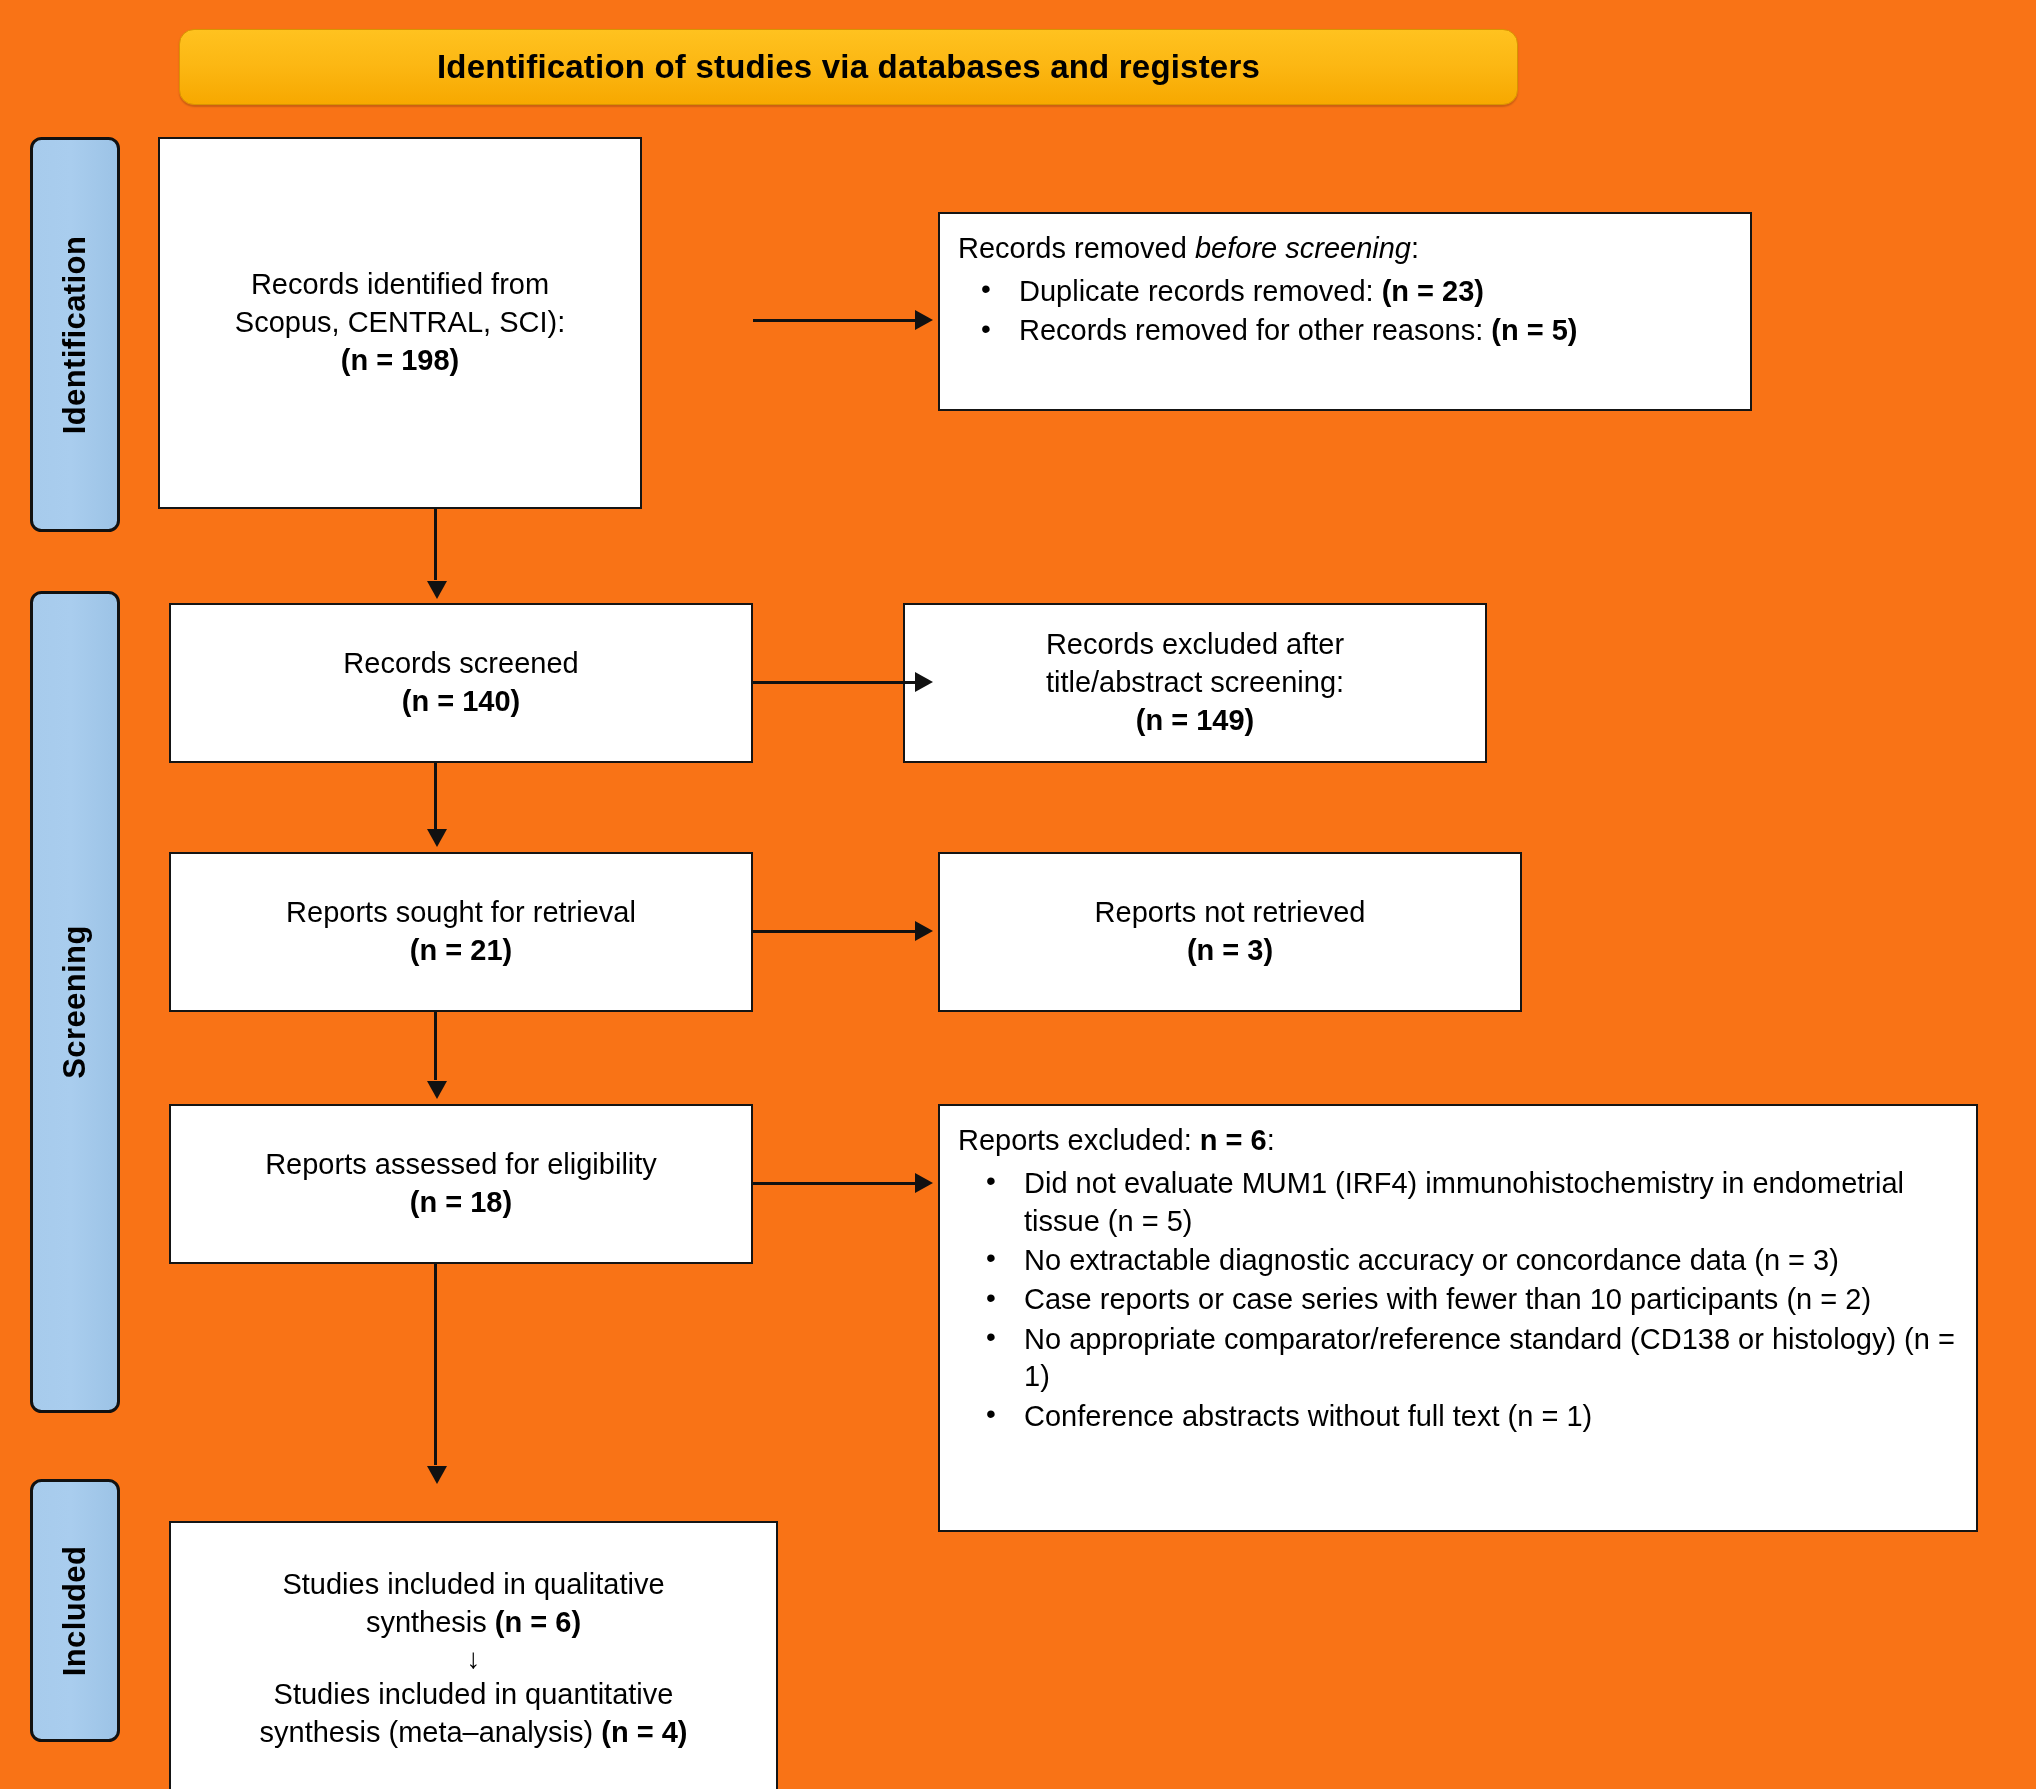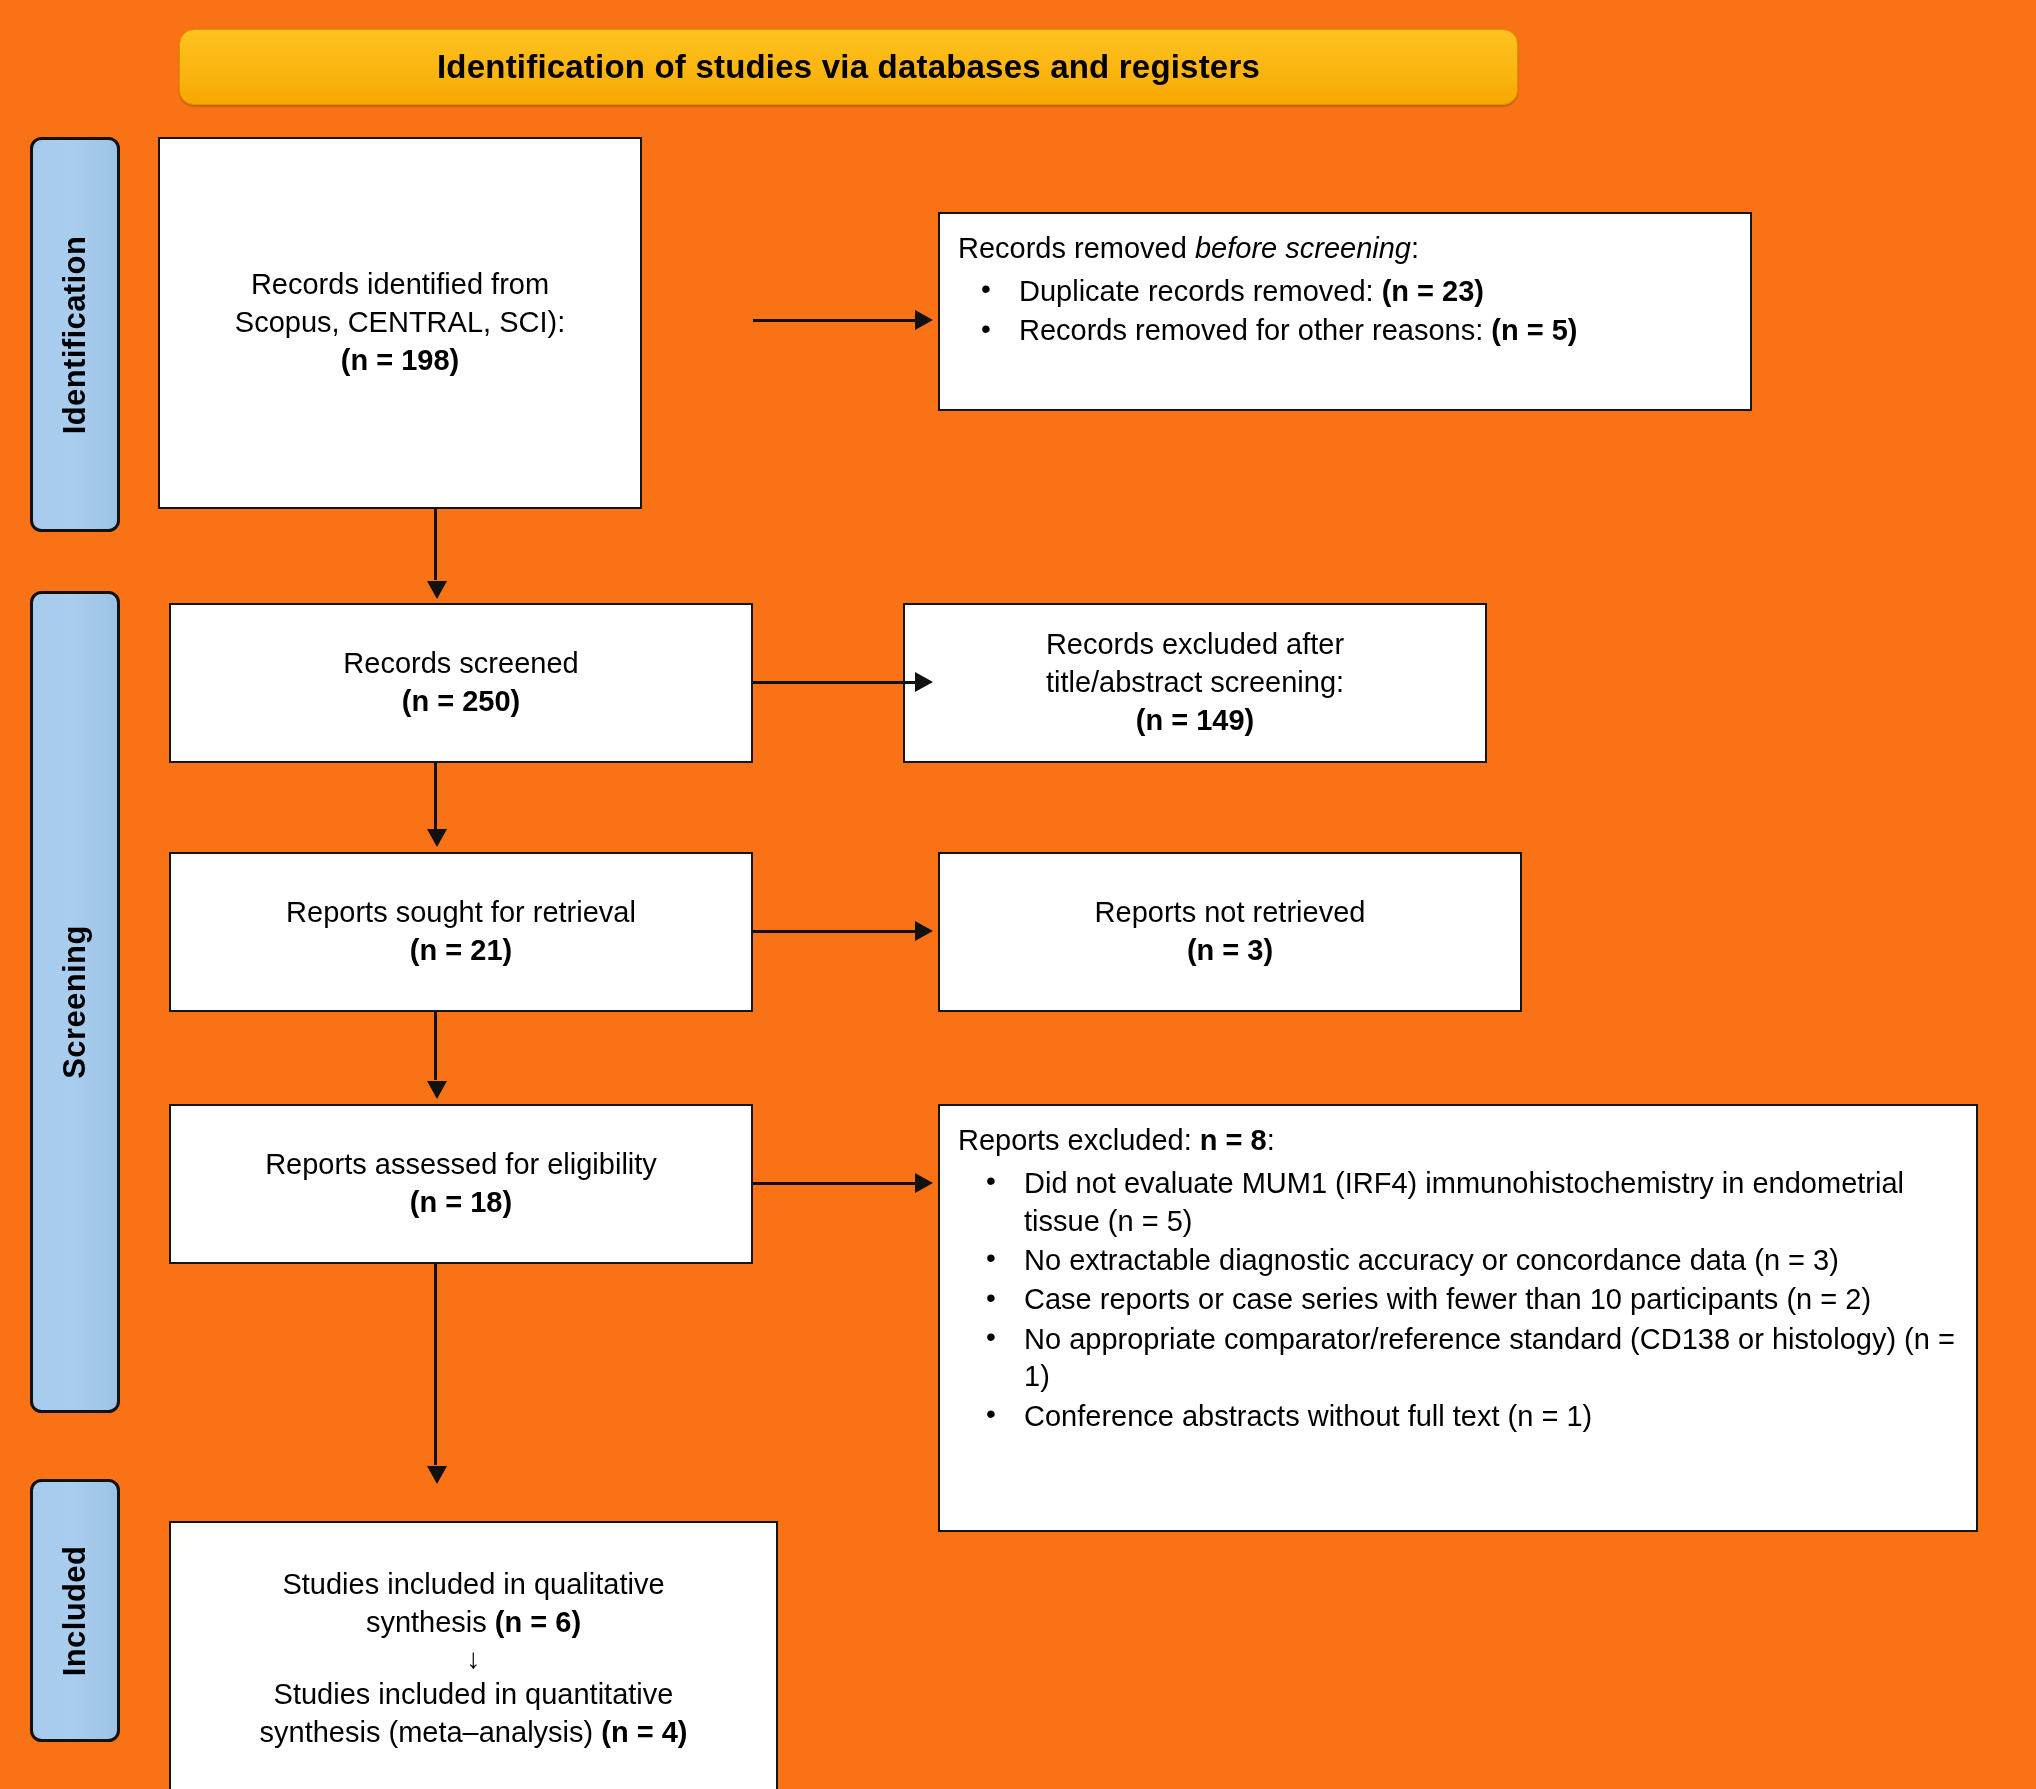--- a/index.html
+++ b/index.html
@@ -167,21 +167,21 @@
       <ul class="bl">
         <li><span>Duplicate records removed: </span><b>(n = 23)</b></li>
         <li><span>Records removed for other reasons: </span><b>(n = 5)</b></li>
       </ul>
     </div>
   </div>
 
   <div class="abs pbox" style="left:169px; top:603px; width:584px; height:160px;">
     <div>
       <span class="boxtitle">Records screened</span>
-      <b class="boxtitle">(n = 250)</b>
+      <b class="boxtitle">(n = 140)</b>
     </div>
   </div>
 
   <div class="abs pbox" style="left:903px; top:603px; width:584px; height:160px;">
     <div>
       <span class="boxtitle">Records excluded after</span>
       <span class="boxtitle">title/abstract screening:</span>
       <b class="boxtitle">(n = 149)</b>
     </div>
   </div>
@@ -203,21 +203,21 @@
   <div class="abs pbox" style="left:169px; top:1104px; width:584px; height:160px;">
     <div>
       <span class="boxtitle">Reports assessed for eligibility</span>
       <b class="boxtitle">(n = 18)</b>
     </div>
   </div>
 
   <div class="abs pbox left-align" style="left:938px; top:1104px; width:1040px; height:428px;">
     <div style="width:100%;">
       <div>
-        <span>Reports excluded: </span><b>n = 8</b><span>:</span>
+        <span>Reports excluded: </span><b>n = 6</b><span>:</span>
       </div>
       <ul class="bl tight">
         <li><span>Did not evaluate MUM1 (IRF4) immunohistochemistry in endometrial tissue (n = 5)</span></li>
         <li><span>No extractable diagnostic accuracy or concordance data (n = 3)</span></li>
         <li><span>Case reports or case series with fewer than 10 participants (n = 2)</span></li>
         <li><span>No appropriate comparator/reference standard (CD138 or histology) (n = 1)</span></li>
         <li><span>Conference abstracts without full text (n = 1)</span></li>
       </ul>
     </div>
   </div>

